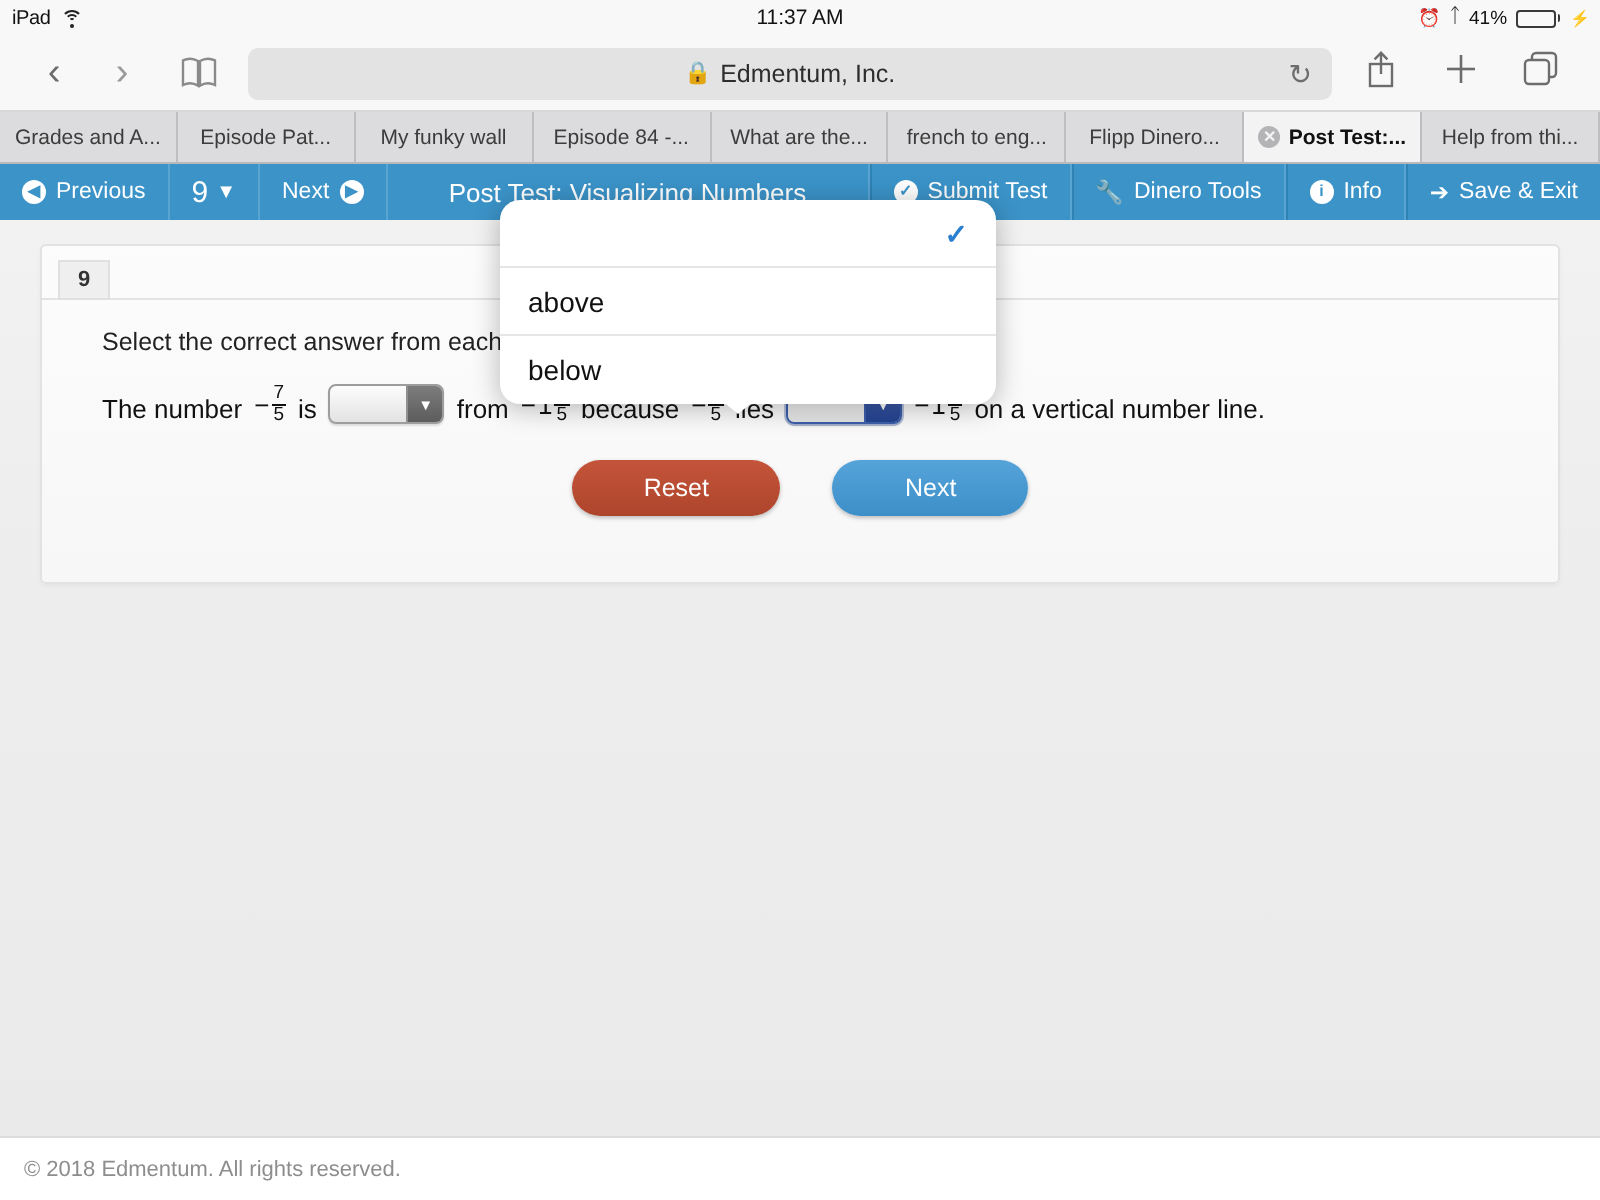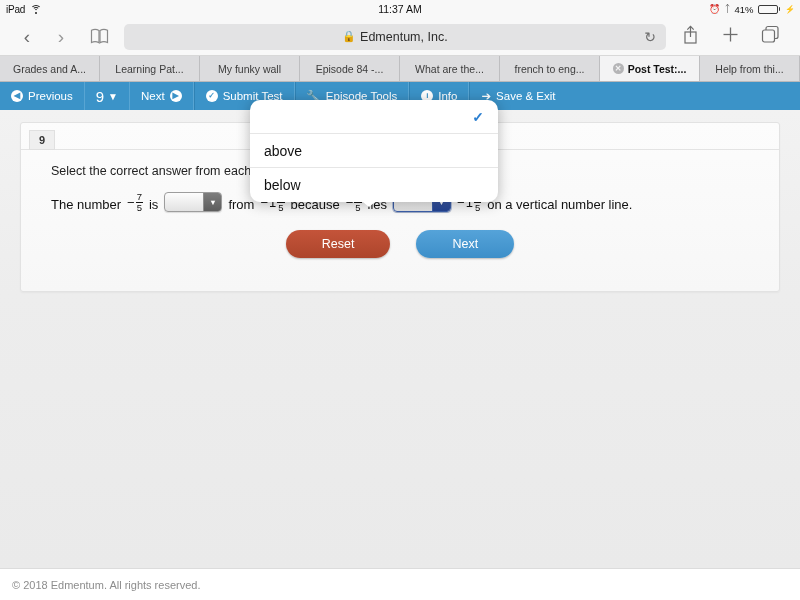--- a/index.html
+++ b/index.html
@@ -236,33 +236,36 @@
         <rect x="1.5" y="5" width="12" height="12" rx="2" fill="#f8f8f8" stroke="#6d6d6d" stroke-width="1.2"></rect>
       </svg>
     </div>
   </div>
 
   <div class="tabstrip">
     <div class="tab">
         <span class="tab-label">Grades and A...</span>
       </div>
     <div class="tab">
-        <span class="tab-label">Learning Pat...</span>
+        <span class="tab-label">Episode Pat...</span>
       </div>
     <div class="tab">
         <span class="tab-label">My funky wall</span>
       </div>
     <div class="tab">
         <span class="tab-label">Episode 84 -...</span>
       </div>
     <div class="tab">
         <span class="tab-label">What are the...</span>
       </div>
     <div class="tab">
         <span class="tab-label">french to eng...</span>
+      </div>
+    <div class="tab">
+        <span class="tab-label">Flipp Dinero...</span>
       </div>
     <div class="tab active">
       <span class="tab-close">✕</span>
       <span class="tab-label">Post Test:...</span>
     </div>
     <div class="tab">
         <span class="tab-label">Help from thi...</span>
       </div>
   </div>
 
@@ -272,28 +275,29 @@
       <span>Previous</span>
     </div>
     <div class="tb-item pagenum">
       <span>9</span>
       <span class="chev">▼</span>
     </div>
     <div class="tb-item">
       <span>Next</span>
       <span class="circ-icon">▶</span>
     </div>
+    <div class="tb-title">Post Test: Visualizing Numbers</div>
     <div class="tb-right">
       <div class="tb-item">
         <span class="circ-icon">✓</span>
         <span>Submit Test</span>
       </div>
       <div class="tb-item">
         <span>🔧</span>
-        <span>Episode Tools</span>
+        <span>Dinero Tools</span>
       </div>
       <div class="tb-item">
         <span class="circ-icon">i</span>
         <span>Info</span>
       </div>
       <div class="tb-item">
         <span>➔</span>
         <span>Save &amp; Exit</span>
       </div>
     </div>

